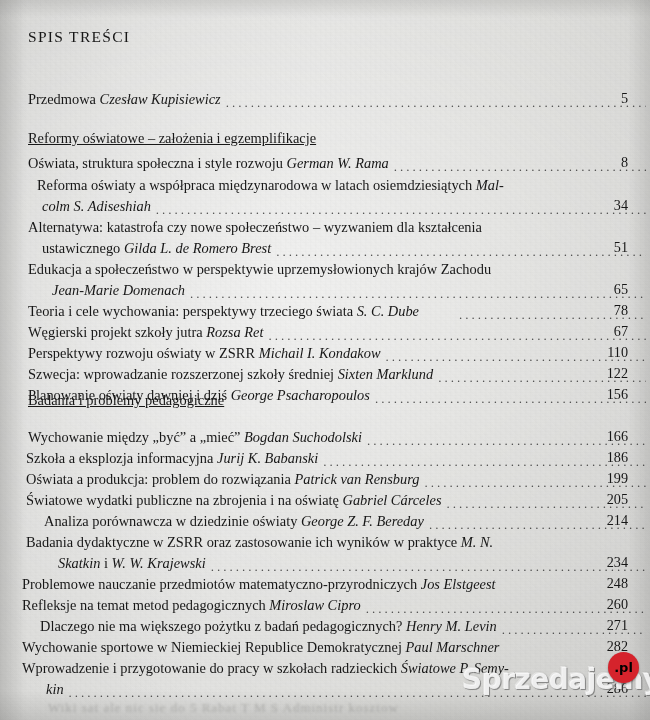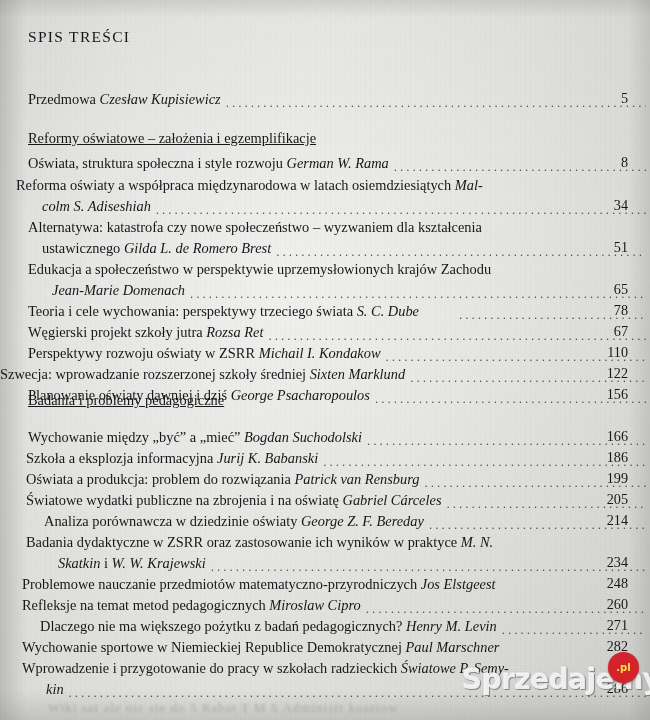--- a/index.html
+++ b/index.html
@@ -149,24 +149,24 @@
     line-height: 1;
   }
   #watermark .wm-badge {
     position: absolute;
     left: 146px;
     top: -14px;
     width: 31px;
     height: 31px;
     border-radius: 50%;
     background: #d5232c;
-    color: #fde047;
+    color: #000000;
     font-family: "DejaVu Sans", sans-serif;
     font-weight: bold;
-    font-size: 10px;
+    font-size: 13px;
     display: flex;
     align-items: center;
     justify-content: center;
     box-shadow: 0 1px 2px rgba(0,0,0,0.35);
   }
 
   
   #showthrough {
     position: absolute;
     left: 48px;
@@ -202,21 +202,21 @@
         <div class="pageno">5</div>
       </div>
       <div class="entry" style="top: 154px;">
         <div class="line" style="padding-left: 28px;">
           <span class="txt"><span>Oświata, struktura społeczna i style rozwoju </span><span class="it">German W. Rama</span></span>
           <span class="leader">........................................................................................................................</span>
         </div>
         <div class="pageno">8</div>
       </div>
       <div class="entry" style="top: 176px;">
-        <div class="line" style="padding-left: 16px;">
+        <div class="line" style="padding-left: 37px;">
           <span class="txt"><span>Reforma oświaty a współpraca międzynarodowa w latach osiemdziesiątych </span><span class="it">Mal-</span></span>
           <span class="leader hidden">........................................................................................................................</span>
         </div>
       </div>
       <div class="entry" style="top: 197px;">
         <div class="line" style="padding-left: 42px;">
           <span class="txt"><span class="it">colm S. Adiseshiah</span></span>
           <span class="leader">........................................................................................................................</span>
         </div>
         <div class="pageno">34</div>
@@ -262,21 +262,21 @@
         <div class="pageno">67</div>
       </div>
       <div class="entry" style="top: 344px;">
         <div class="line" style="padding-left: 28px;">
           <span class="txt"><span>Perspektywy rozwoju oświaty w ZSRR </span><span class="it">Michail I. Kondakow</span></span>
           <span class="leader">........................................................................................................................</span>
         </div>
         <div class="pageno">110</div>
       </div>
       <div class="entry" style="top: 365px;">
-        <div class="line" style="">
+        <div class="line" style="padding-left: 28px;">
           <span class="txt"><span>Szwecja: wprowadzanie rozszerzonej szkoły średniej </span><span class="it">Sixten Marklund</span></span>
           <span class="leader">........................................................................................................................</span>
         </div>
         <div class="pageno">122</div>
       </div>
       <div class="entry" style="top: 386px;">
         <div class="line" style="padding-left: 28px;">
           <span class="txt"><span>Planowanie oświaty dawniej i dziś </span><span class="it">George Psacharopoulos</span></span>
           <span class="leader">........................................................................................................................</span>
         </div>

